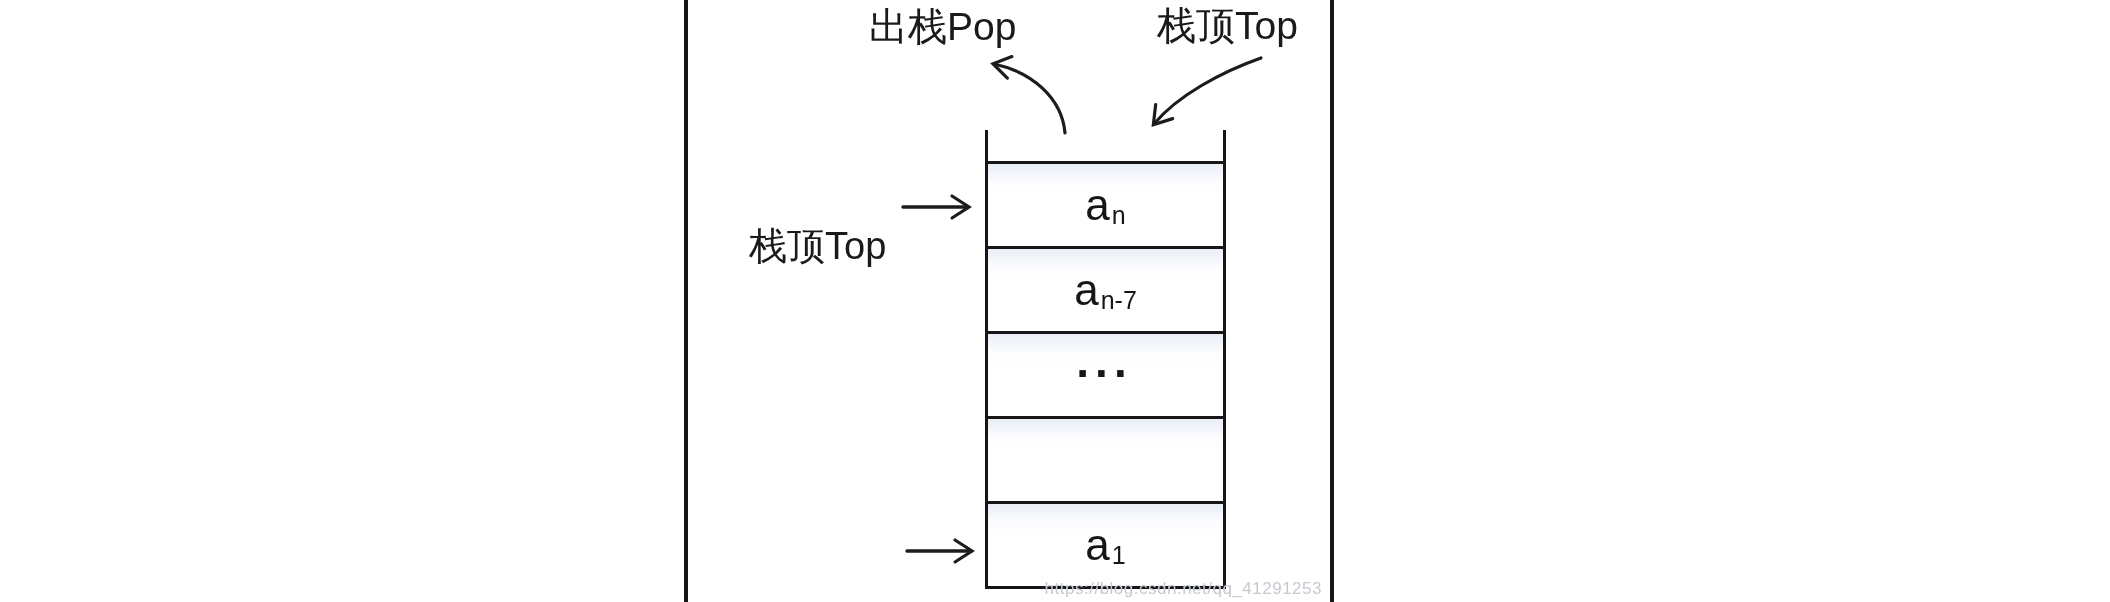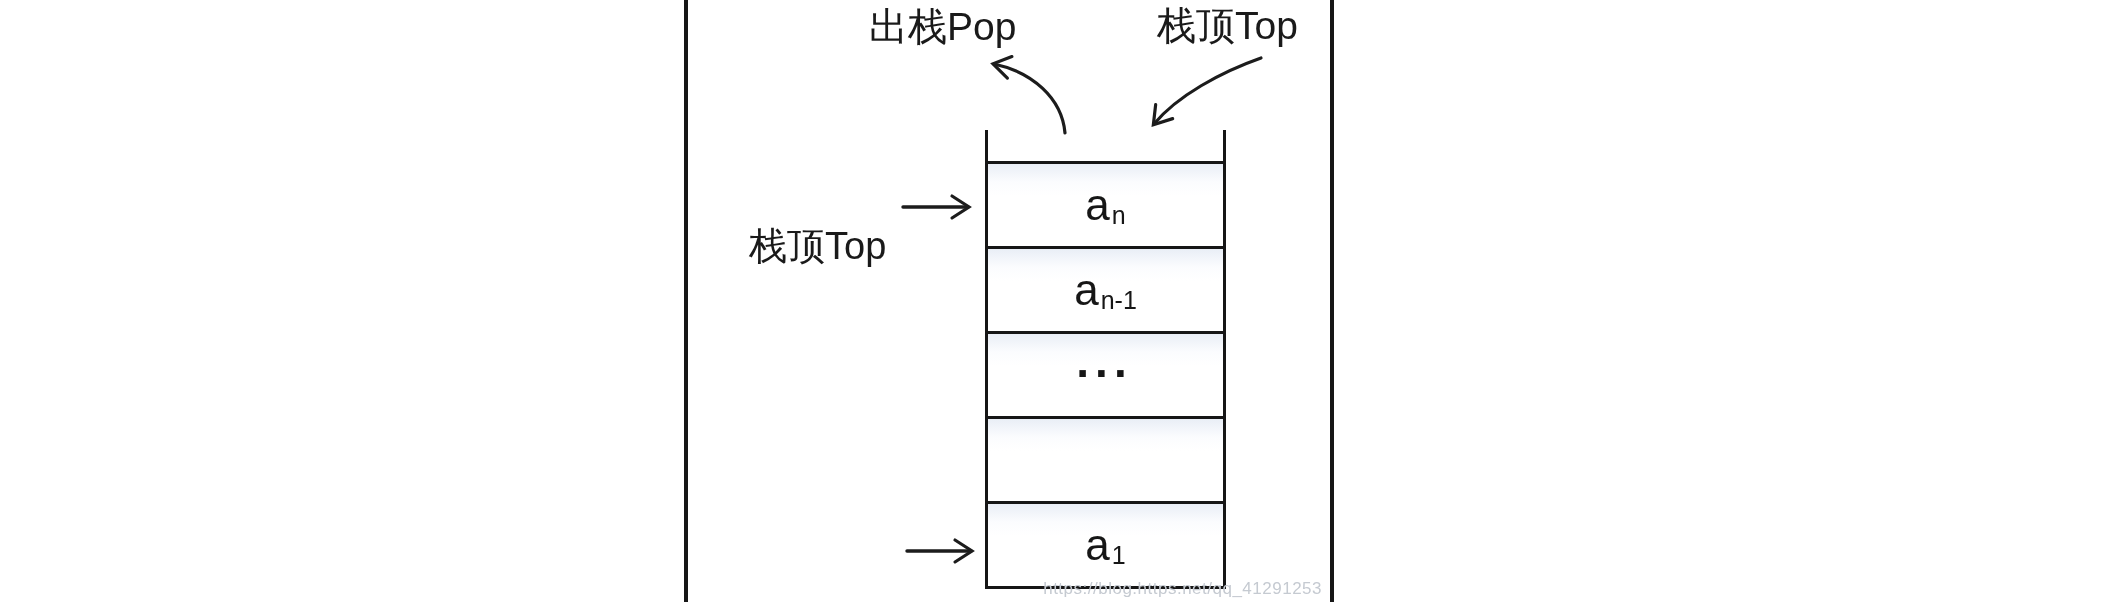--- a/index.html
+++ b/index.html
@@ -70,32 +70,32 @@
 
   <div class="stack">
     <div class="mouth"></div>
     <div class="cells">
       <div class="cell">
         <span class="base">a</span>
           <span class="sub">n</span>
       </div>
       <div class="cell">
         <span class="base">a</span>
-          <span class="sub">n-1</span>
+          <span class="sub">n-7</span>
       </div>
       <div class="cell dots">
         <span class="base">...</span>
           <span class="sub"></span>
       </div>
       <div class="cell">
         <span class="base"></span>
           <span class="sub"></span>
       </div>
       <div class="cell">
         <span class="base">a</span>
           <span class="sub">1</span>
       </div>
     </div>
   </div>
 
-  <div class="watermark">https://blog.https.net/qq_41291253</div>
+  <div class="watermark">https://blog.csdn.net/qq_41291253</div>
 
 </div>
 
 </body></html>

